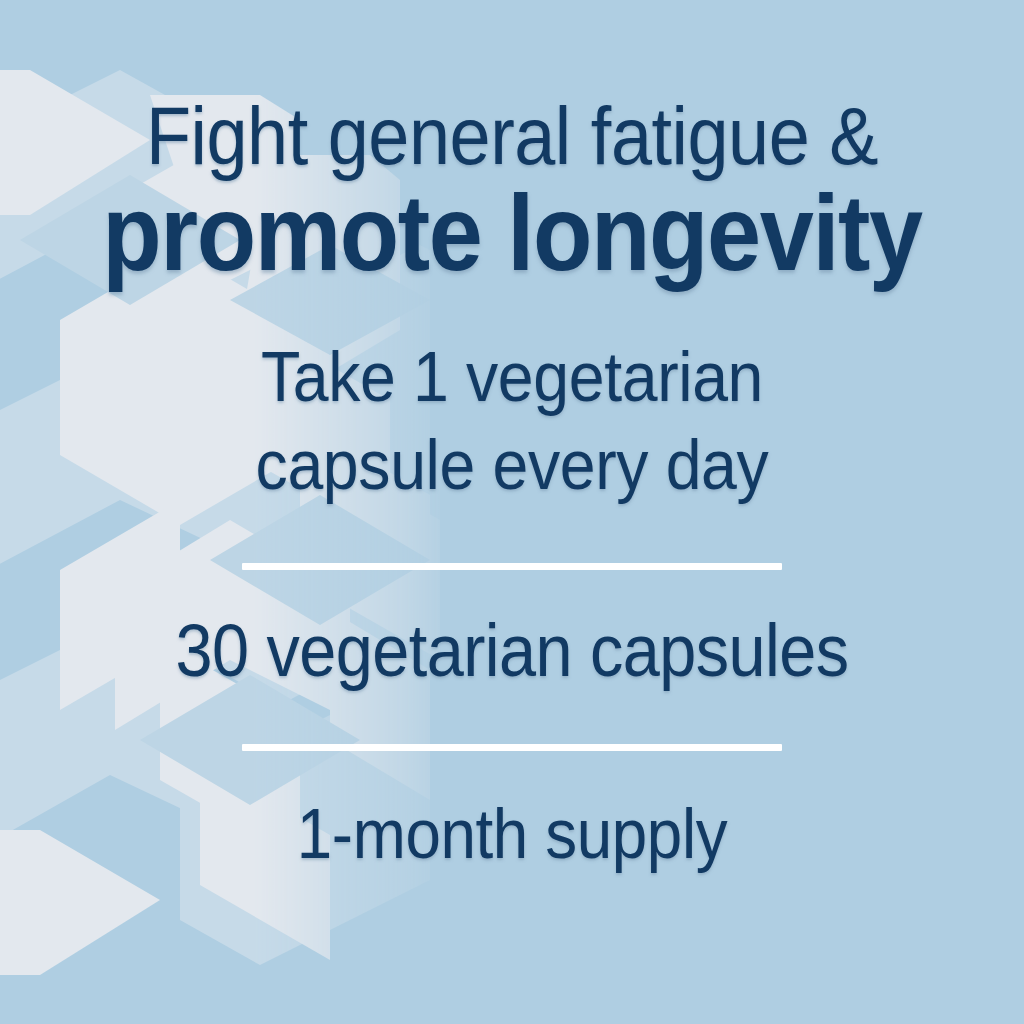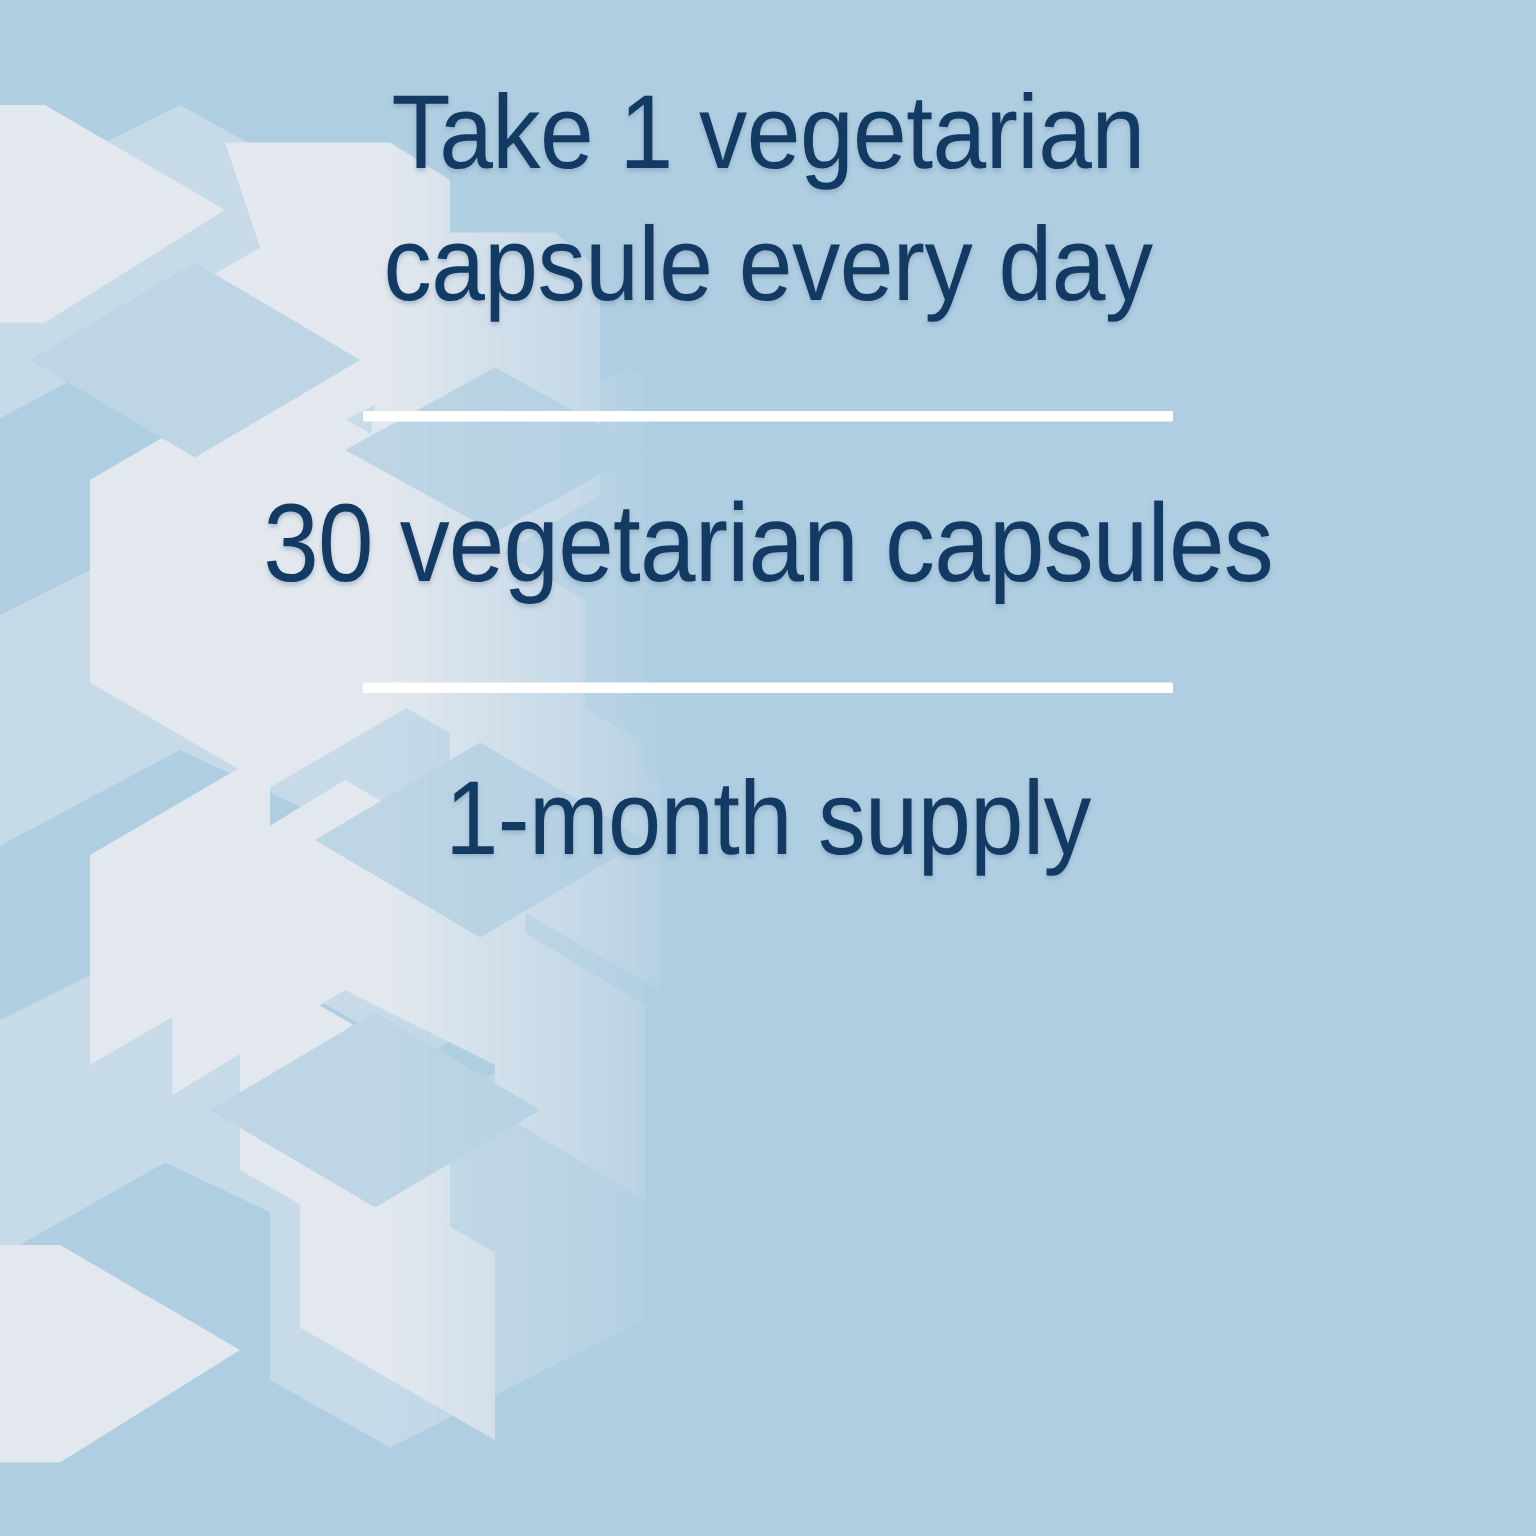--- a/index.html
+++ b/index.html
@@ -183,20 +183,24 @@
           <polygon points="210,560 320,495 430,560 320,625"></polygon>
           <polygon points="140,740 250,675 360,740 250,805"></polygon>
           <polygon points="20,240 130,175 240,240 130,305"></polygon>
         </g>
       </g>
     </svg>
   </div>
 
   <div id="content">
 
+    <div class="headline-block">
+      <div class="line-1">Fight general fatigue &amp;</div>
+      <div class="line-2">promote longevity</div>
+    </div>
 
     <div class="subhead">
       <span class="sub-line">Take 1 vegetarian</span>
       <span class="sub-line">capsule every day</span>
     </div>
 
     <div class="divider divider-1"></div>
 
     <div class="count-line">30 vegetarian capsules</div>
 

